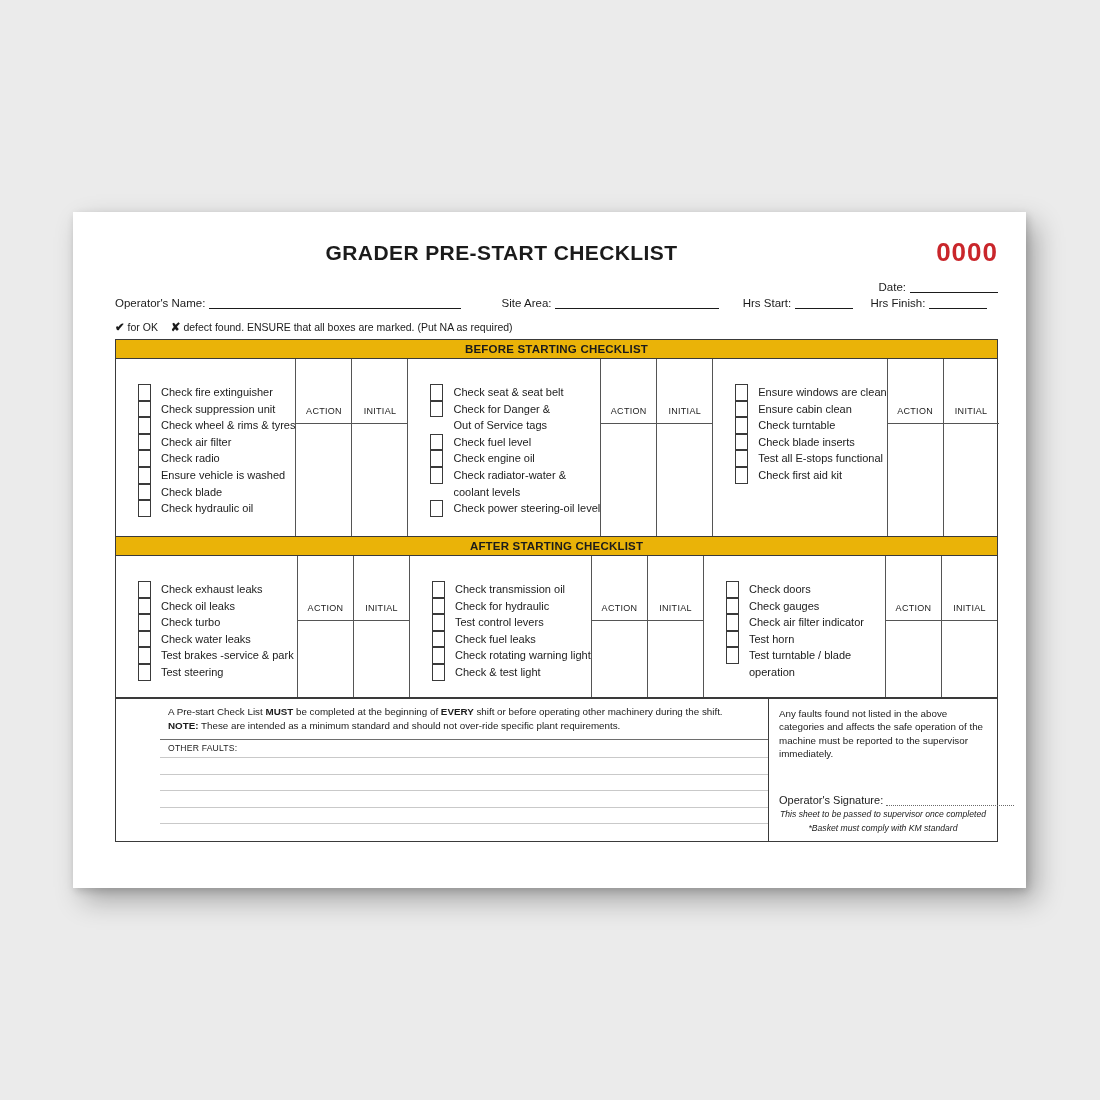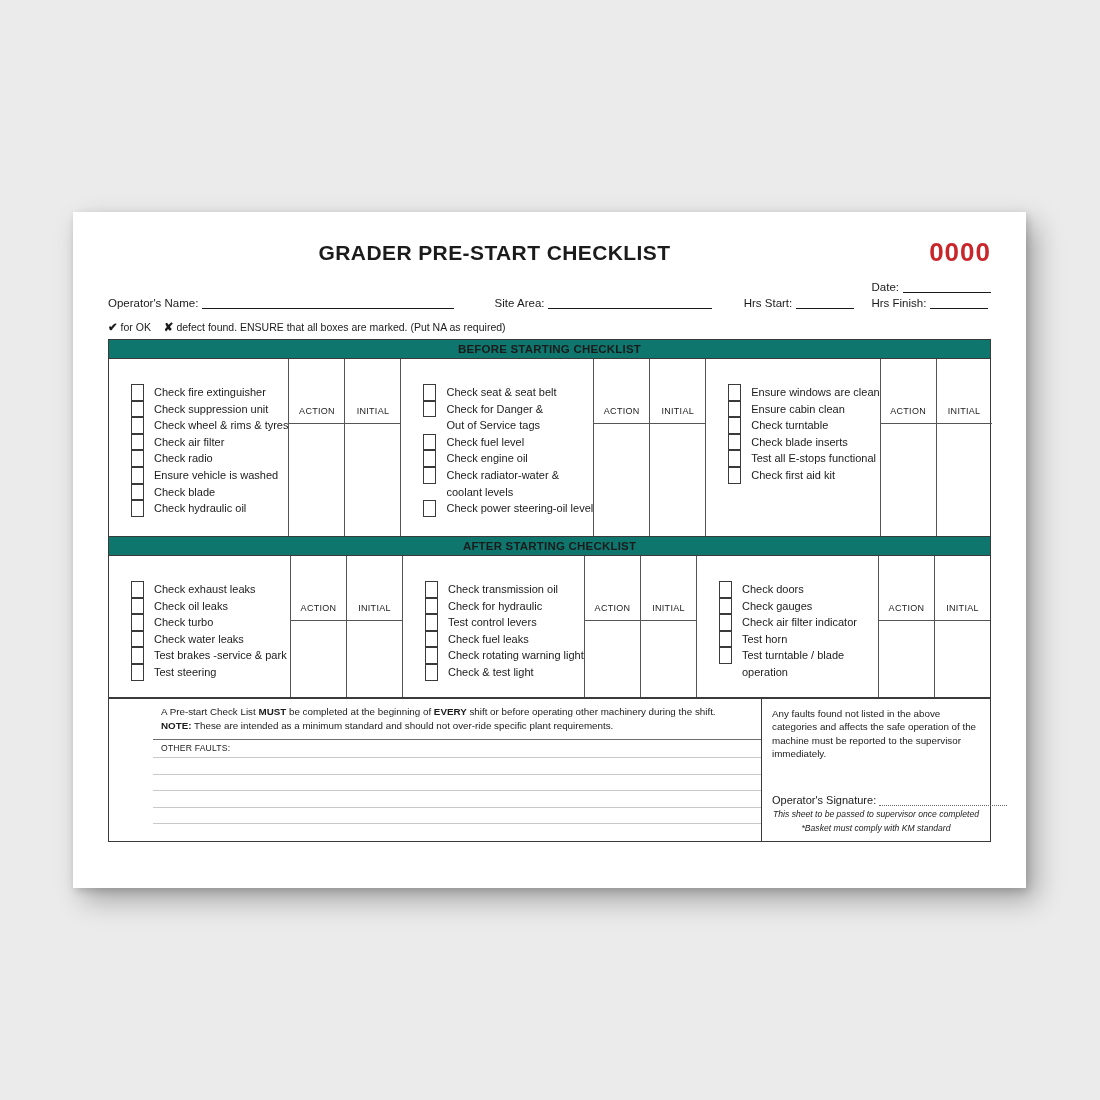--- a/index.html
+++ b/index.html
@@ -17,21 +17,21 @@
   }
   #sheet {
     position: absolute;
     left: 73px; top: 212px;
     width: 953px; height: 676px;
     background: #ffffff;
     box-shadow: 10px 12px 26px rgba(0,0,0,0.30), 2px 3px 8px rgba(0,0,0,0.16);
   }
   #inner {
     position: absolute;
-    left: 35px; top: 23px;
+    left: 42px; top: 23px;
     width: 883px;
   }
 
   
   .title-row {
     position: relative;
     height: 42px;
   }
   .doc-title {
     text-align: center;
@@ -77,21 +77,21 @@
     color: #1b1b1b;
     padding: 3px 0 5px 0;
     white-space: nowrap;
   }
   .glyph { font-weight: bold; font-size: 11.5px; }
 
   
   .band {
     border: 1.4px solid #3a3a3a;
     border-bottom: none;
-    background: #0f766e;
+    background: #eab308;
     text-align: center;
     font-size: 11.5px;
     font-weight: bold;
     color: #1b1b1b;
     padding: 3px 0 3px 0;
     letter-spacing: 0.2px;
   }
   .grid {
     display: flex;
     border-left: 1.4px solid #3a3a3a;
@@ -238,21 +238,21 @@
         <div class="serial">0000</div>
       </div>
 
       <div class="date-row">
         <span>Date:</span><span class="fieldline" style="width:88px"></span>
       </div>
 
       <div class="meta-row">
         <span class="lbl">Operator's Name:</span><span class="fieldline" style="width:252px"></span>
         <span class="lbl" style="margin-left:37px">Site Area:</span><span class="fieldline" style="width:164px"></span>
-        <span class="lbl" style="margin-left:28px">Hrs Start:</span><span class="fieldline" style="width:58px"></span>
+        <span class="lbl" style="margin-left:20px">Hrs Start:</span><span class="fieldline" style="width:58px"></span>
         <span class="lbl" style="margin-left:14px">Hrs Finish:</span><span class="fieldline" style="width:58px"></span>
       </div>
 
       <div class="legend-row">
         <span class="glyph">✔</span>
         <span>for OK</span>
         <span class="glyph" style="margin-left:10px">✘</span>
         <span>defect found. ENSURE that all boxes are marked. (Put NA as required)</span>
       </div>
 

